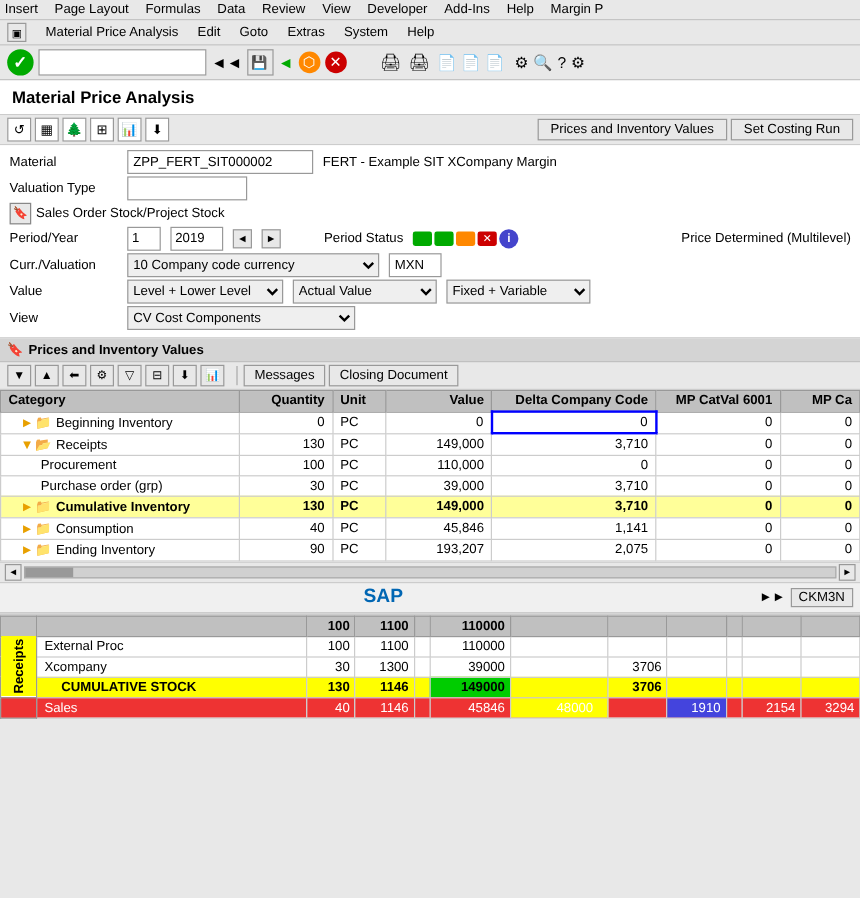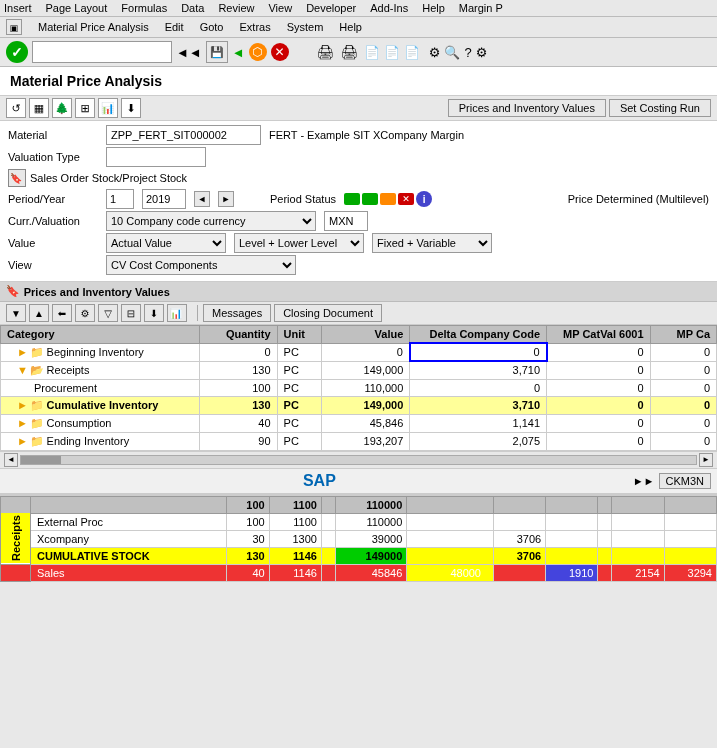--- a/index.html
+++ b/index.html
@@ -114,25 +114,25 @@
     <div style="display:flex; align-items:center; margin-bottom:2px; gap:8px;">
       <span style="width:90px; font-size:11px;">Curr./Valuation</span>
       <select style="height:20px;width:210px;border:1px solid #999;font-size:11px;">
         <option>10 Company code currency</option>
       </select>
       <input type="text" style="height: 20px; width: 44px; border: 1px solid rgb(153, 153, 153); font-size: 11px; padding: 0px 4px;" value="MXN">
     </div>
 
     <div style="display:flex; align-items:center; margin-bottom:2px; gap:8px;">
       <span style="width:90px; font-size:11px;">Value</span>
+      <select style="height:20px;width:130px;border:1px solid #999;font-size:11px;">
+        <option>Level + Lower Level</option>
+      </select>
       <select style="height:20px;width:120px;border:1px solid #999;font-size:11px;">
         <option>Actual Value</option>
-      </select>
-      <select style="height:20px;width:130px;border:1px solid #999;font-size:11px;">
-        <option>Level + Lower Level</option>
       </select>
       <select style="height:20px;width:120px;border:1px solid #999;font-size:11px;">
         <option>Fixed + Variable</option>
       </select>
     </div>
 
     <div style="display:flex; align-items:center; margin-bottom:2px; gap:8px;">
       <span style="width:90px; font-size:11px;">View</span>
       <select style="height:20px;width:190px;border:1px solid #999;font-size:11px;">
         <option>CV Cost Components</option>
@@ -194,20 +194,29 @@
             </tr>
             <tr>
               <td style="border: 1px solid rgb(204, 204, 204); padding: 2px 4px;"><span style="padding-left:24px;"></span><span style="color:#e8a000;margin-right:2px;"></span><span style="color:#e8a000;margin-right:3px;">  </span>Procurement</td>
               <td style="border: 1px solid rgb(204, 204, 204); padding: 2px 6px; text-align: right;">100</td>
               <td style="border: 1px solid rgb(204, 204, 204); padding: 2px 6px;">PC</td>
               <td style="border: 1px solid rgb(204, 204, 204); padding: 2px 6px; text-align: right;">110,000</td>
               <td style="text-align: right; padding: 2px 6px; border: 1px solid rgb(204, 204, 204);">0</td>
               <td style="border: 1px solid rgb(204, 204, 204); padding: 2px 6px; text-align: right;">0</td>
               <td style="border: 1px solid rgb(204, 204, 204); padding: 2px 6px; text-align: right;">0</td>
             </tr>
+            <tr>
+              <td style="border: 1px solid rgb(204, 204, 204); padding: 2px 4px;"><span style="padding-left:24px;"></span><span style="color:#e8a000;margin-right:2px;"></span><span style="color:#e8a000;margin-right:3px;">  </span>Purchase order (grp)</td>
+              <td style="border: 1px solid rgb(204, 204, 204); padding: 2px 6px; text-align: right;">30</td>
+              <td style="border: 1px solid rgb(204, 204, 204); padding: 2px 6px;">PC</td>
+              <td style="border: 1px solid rgb(204, 204, 204); padding: 2px 6px; text-align: right;">39,000</td>
+              <td style="text-align: right; padding: 2px 6px; border: 1px solid rgb(204, 204, 204);">3,710</td>
+              <td style="border: 1px solid rgb(204, 204, 204); padding: 2px 6px; text-align: right;">0</td>
+              <td style="border: 1px solid rgb(204, 204, 204); padding: 2px 6px; text-align: right;">0</td>
+            </tr>
             <tr style="background: rgb(255, 255, 153); font-weight: bold;">
               <td style="border: 1px solid rgb(204, 204, 204); padding: 2px 4px;"><span style="padding-left:12px;"></span><span style="color:#e8a000;margin-right:2px;">►</span><span style="color:#e8a000;margin-right:3px;">📁</span>Cumulative Inventory</td>
               <td style="border: 1px solid rgb(204, 204, 204); padding: 2px 6px; text-align: right;">130</td>
               <td style="border: 1px solid rgb(204, 204, 204); padding: 2px 6px;">PC</td>
               <td style="border: 1px solid rgb(204, 204, 204); padding: 2px 6px; text-align: right;">149,000</td>
               <td style="text-align: right; padding: 2px 6px; border: 1px solid rgb(204, 204, 204);">3,710</td>
               <td style="border: 1px solid rgb(204, 204, 204); padding: 2px 6px; text-align: right;">0</td>
               <td style="border: 1px solid rgb(204, 204, 204); padding: 2px 6px; text-align: right;">0</td>
             </tr>
             <tr>
@@ -289,21 +298,21 @@
             <td style="border: 1px solid rgb(204, 204, 204); padding: 2px 4px; text-align: right;"></td>
             <td style="border: 1px solid rgb(204, 204, 204); padding: 2px 4px; text-align: right;">39000</td>
             <td style="border: 1px solid rgb(204, 204, 204); padding: 2px 4px; text-align: right;"></td>
             <td style="border: 1px solid rgb(204, 204, 204); padding: 2px 4px; text-align: right;">3706</td>
             <td style="border: 1px solid rgb(204, 204, 204); padding: 2px 4px; text-align: right;"></td>
             <td style="border: 1px solid rgb(204, 204, 204); padding: 2px 4px; text-align: right;"></td>
             <td style="border: 1px solid rgb(204, 204, 204); padding: 2px 4px; text-align: right;"></td>
             <td style="border: 1px solid rgb(204, 204, 204); padding: 2px 4px; text-align: right;"></td>
           </tr>
           <tr style="background: rgb(255, 255, 0); color: rgb(0, 0, 0); font-weight: bold;">
-            <td style="border: 1px solid rgb(204, 204, 204); padding: 2px 6px; text-align: left; font-weight: bold;">CUMULATIVE STOCK</td>
+            <td style="border: 1px solid rgb(204, 204, 204); padding: 2px 20px; text-align: left; font-weight: bold;">CUMULATIVE STOCK</td>
             <td style="border: 1px solid rgb(204, 204, 204); padding: 2px 4px; text-align: right;">130</td>
             <td style="border: 1px solid rgb(204, 204, 204); padding: 2px 4px; text-align: right;">1146</td>
             <td style="border: 1px solid rgb(204, 204, 204); padding: 2px 4px; text-align: right;"></td>
             <td style="border: 1px solid rgb(204, 204, 204); padding: 2px 4px; text-align: right; background: rgb(0, 204, 0);">149000</td>
             <td style="border: 1px solid rgb(204, 204, 204); padding: 2px 4px; text-align: right;"></td>
             <td style="border: 1px solid rgb(204, 204, 204); padding: 2px 4px; text-align: right;">3706</td>
             <td style="border: 1px solid rgb(204, 204, 204); padding: 2px 4px; text-align: right;"></td>
             <td style="border: 1px solid rgb(204, 204, 204); padding: 2px 4px; text-align: right;"></td>
             <td style="border: 1px solid rgb(204, 204, 204); padding: 2px 4px; text-align: right;"></td>
             <td style="border: 1px solid rgb(204, 204, 204); padding: 2px 4px; text-align: right;"></td>

